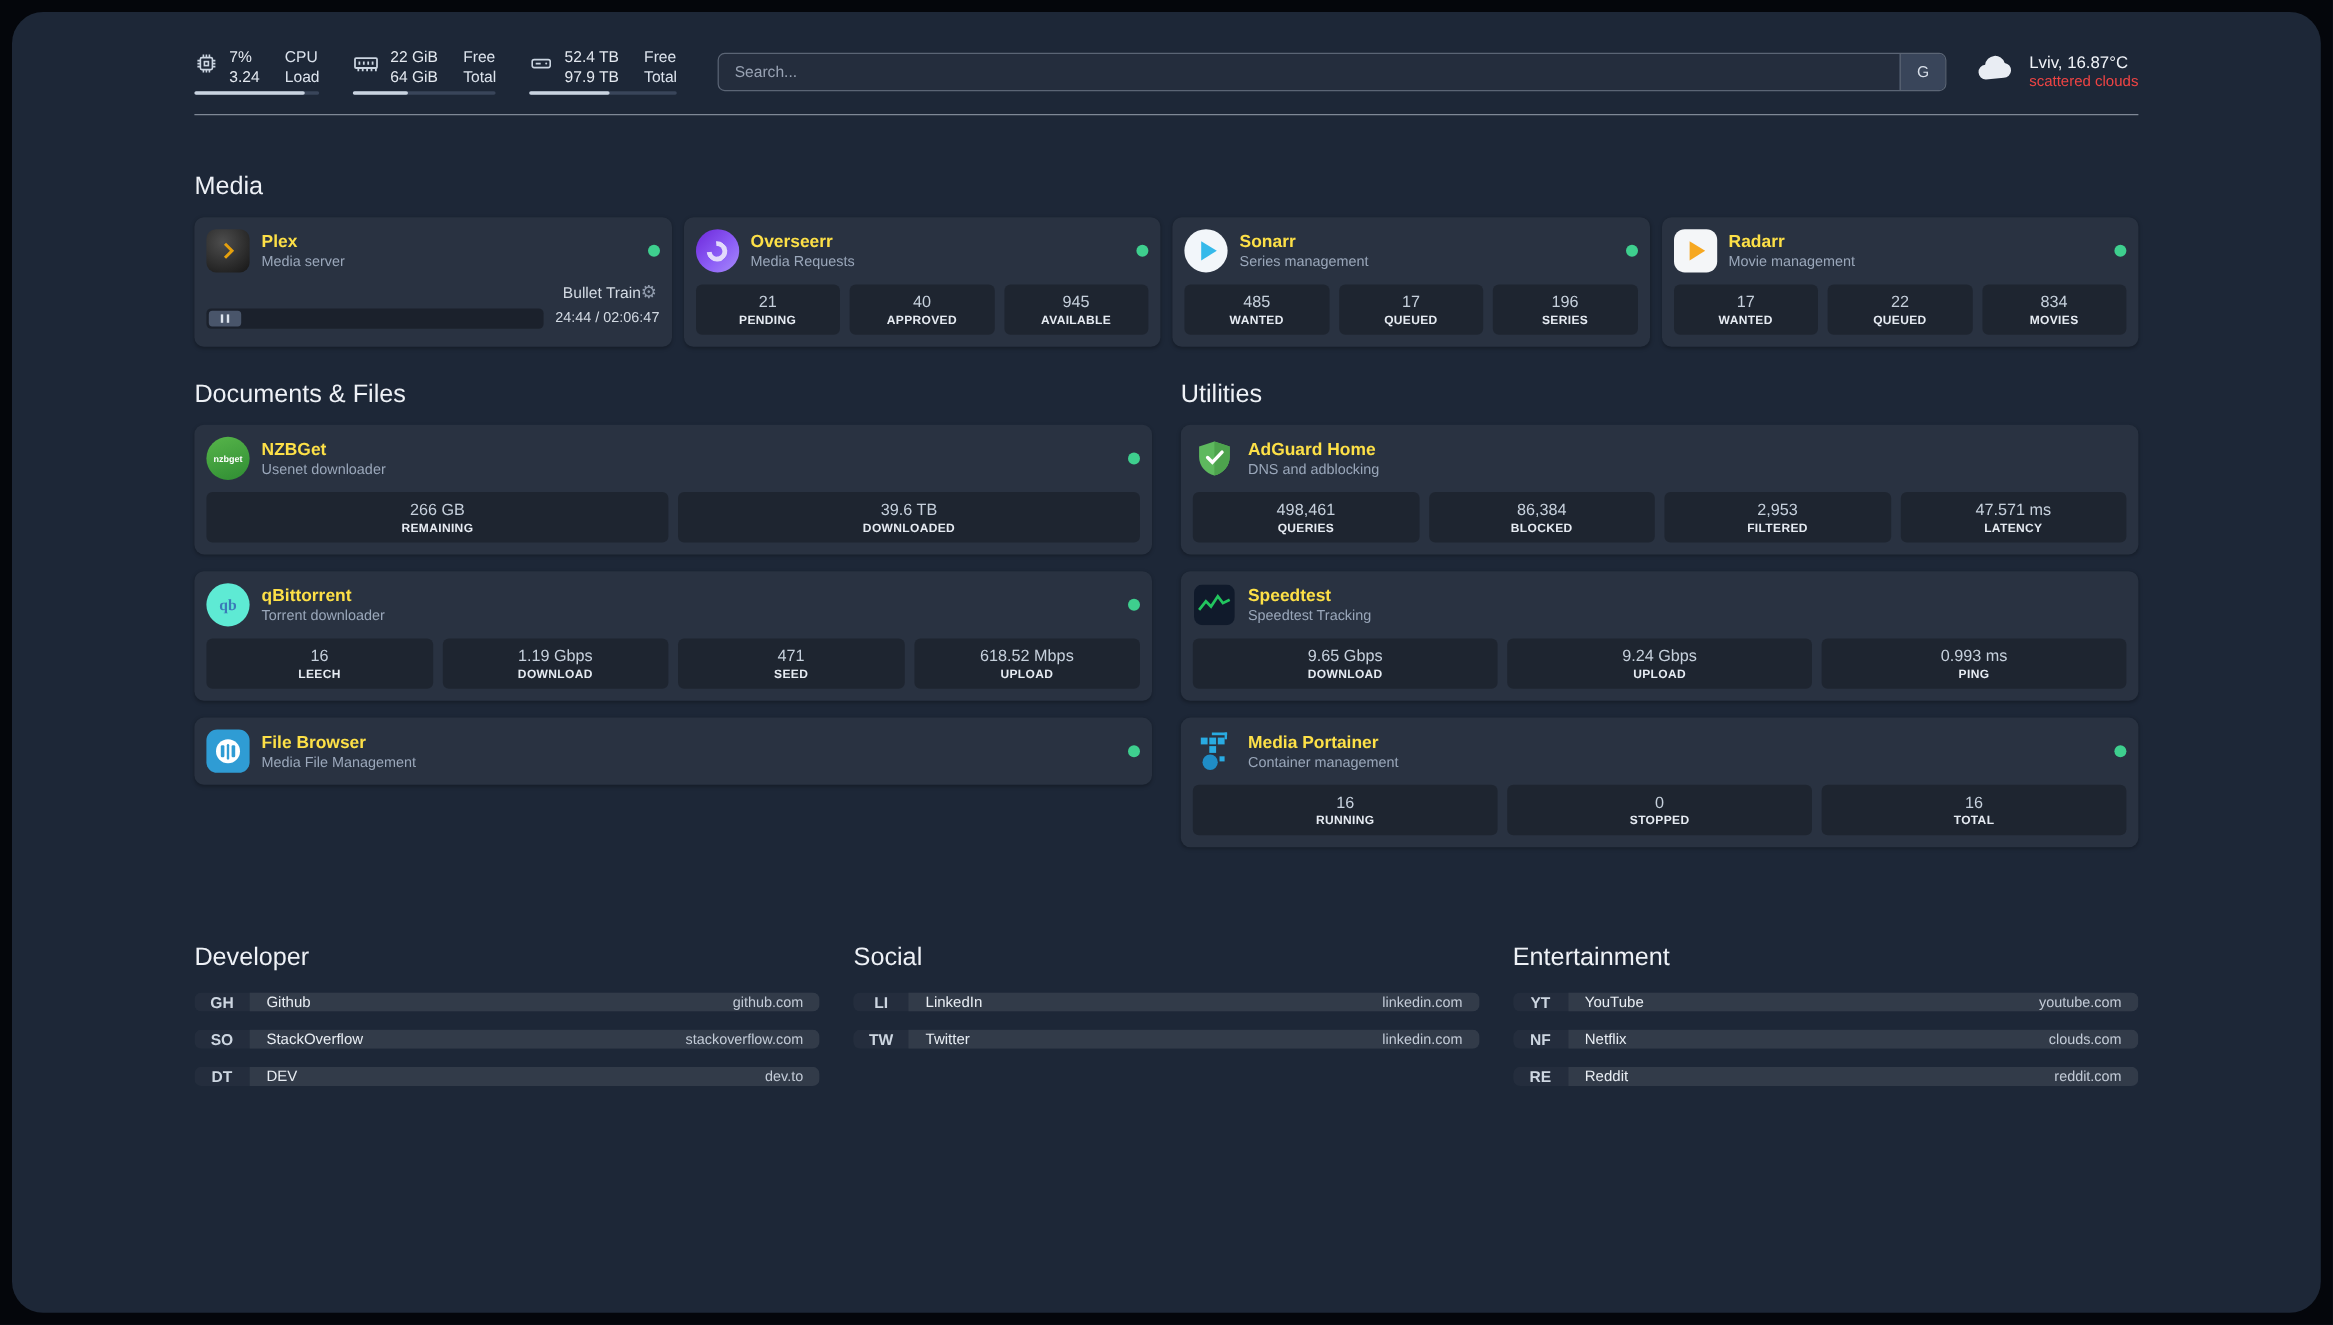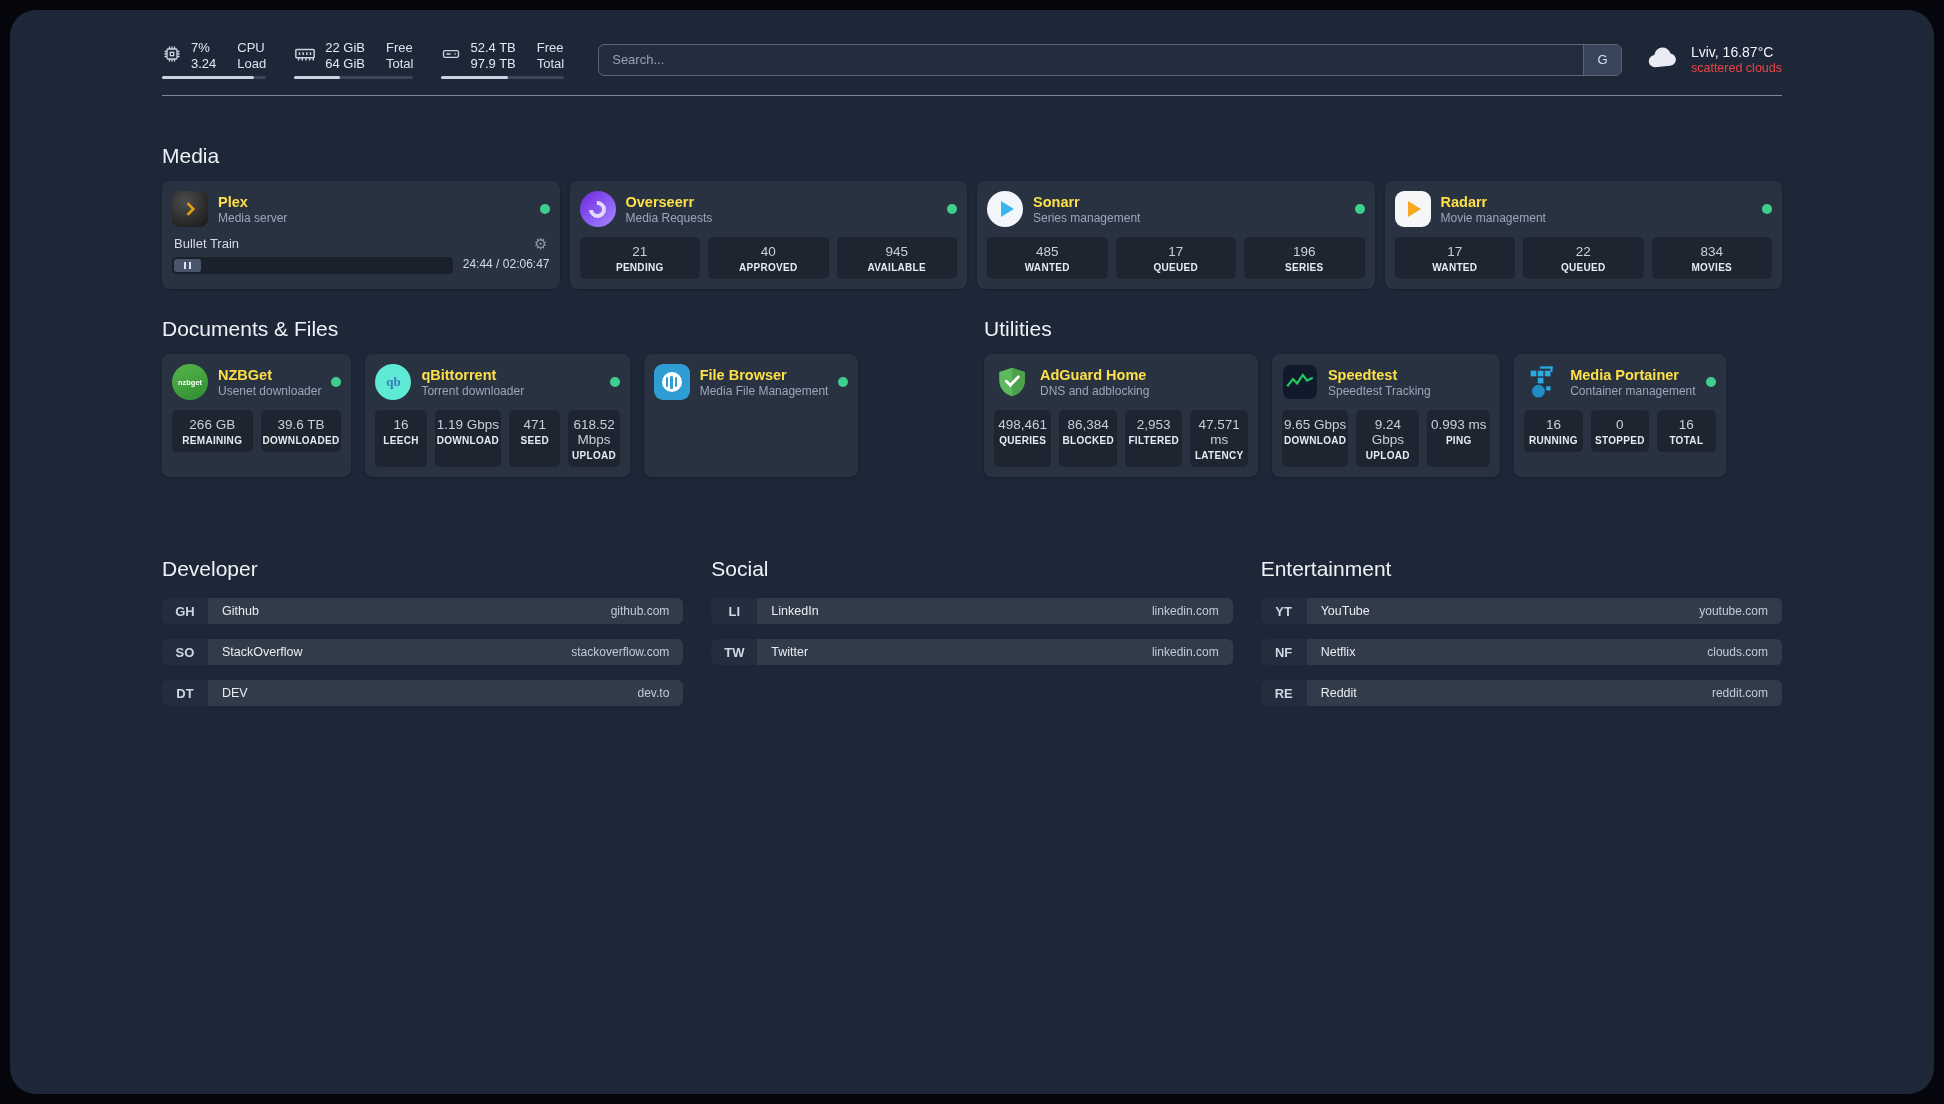--- a/index.html
+++ b/index.html
@@ -63,38 +63,38 @@
   .svc-name { font-size:14.5px; font-weight:600; color:#fde047; line-height:18px; }
   .svc-desc { font-size:12px; color:#9aa7ba; line-height:15px; }
   .status-dot { width:10px; height:10px; border-radius:50%; background:#3ecf8e; margin-left:auto; flex-shrink:0; }
 
   .stats-row { display:flex; gap:8px; margin-top:10px; }
   .stat { flex:1; background:rgba(0,0,0,0.26); border-radius:5px; text-align:center; padding:7px 2px 6px; }
   .stat-value { font-size:13.5px; color:#c6d0dc; }
   .stat-label { font-size:10px; font-weight:700; color:#e6ebf2; margin-top:3px; letter-spacing:0.3px; }
 
   .two-col { display:grid; grid-template-columns:1fr 1fr; gap:24px; margin-top:28px; align-items:start; }
-  .col-stack { display:flex; flex-direction:row; gap:14px; }
+  .col-stack { display:flex; flex-direction:column; gap:14px; }
 
   
   .player { margin-top:9px; }
-  .player-row1 { display:flex; align-items:center; justify-content:space-between; padding:0 2px;gap:20px; }
+  .player-row1 { display:flex; align-items:center; justify-content:flex-end; padding:0 2px; }
   .player-title { font-size:13px; color:#d3dae3; }
   .gear-icon { color:#8f9aab; font-size:15px; cursor:pointer; line-height:1; }
   .player-row2 { display:flex; gap:10px; margin-top:6px; }
   .progress-track { flex:1; height:17px; background:rgba(0,0,0,0.32); border-radius:4px; display:flex; align-items:center; padding:2px; }
   .pause-button { width:27px; height:13px; background:#49556a; border-radius:3px; display:flex; align-items:center; justify-content:center; gap:3px; cursor:pointer; }
   .pause-button i { width:2px; height:7px; background:#dde4ee; display:block; }
   .player-time { font-size:12px; color:#d3dae3; white-space:nowrap; }
 
   
   .bookmarks { margin-top:80px; display:grid; grid-template-columns:1fr 1fr 1fr; gap:28px; }
   .bm-title { font-size:21px; font-weight:500; color:#eef1f6; margin:0 0 17px 0; }
   .bm-list { display:flex; flex-direction:column; gap:15px; }
-  .bm-row { display:flex; height:26px; border-radius:6px; overflow:hidden; cursor:pointer; }
+  .bm-row { display:flex; height:16px; border-radius:6px; overflow:hidden; cursor:pointer; }
   .bm-abbr { width:46px; display:grid; place-items:center; font-size:13px; font-weight:700; color:#cdd6e1; background:rgba(255,255,255,0.03); }
   .bm-main { flex:1; display:flex; align-items:center; justify-content:space-between; padding:0 14px; background:rgba(255,255,255,0.095); }
   .bm-name { font-size:12.5px; color:#e8edf3; }
   .bm-url { font-size:12px; color:#c3cbd7; }
 
   
   .svc-icon { width:36px; height:36px; flex-shrink:0; display:grid; place-items:center; }
   .plex-bg { border-radius:8px; background:radial-gradient(circle at 38% 30%, #4d4d4d, #161616); }
   .ovsr-bg { border-radius:50%; background:linear-gradient(135deg,#6d28d9,#8b5cf6 55%,#a78bfa); }
   .ovsr-swirl { width:17px; height:17px; border-radius:50%; border:4px solid #e2dafb; border-left-color:transparent; transform:rotate(40deg); }

